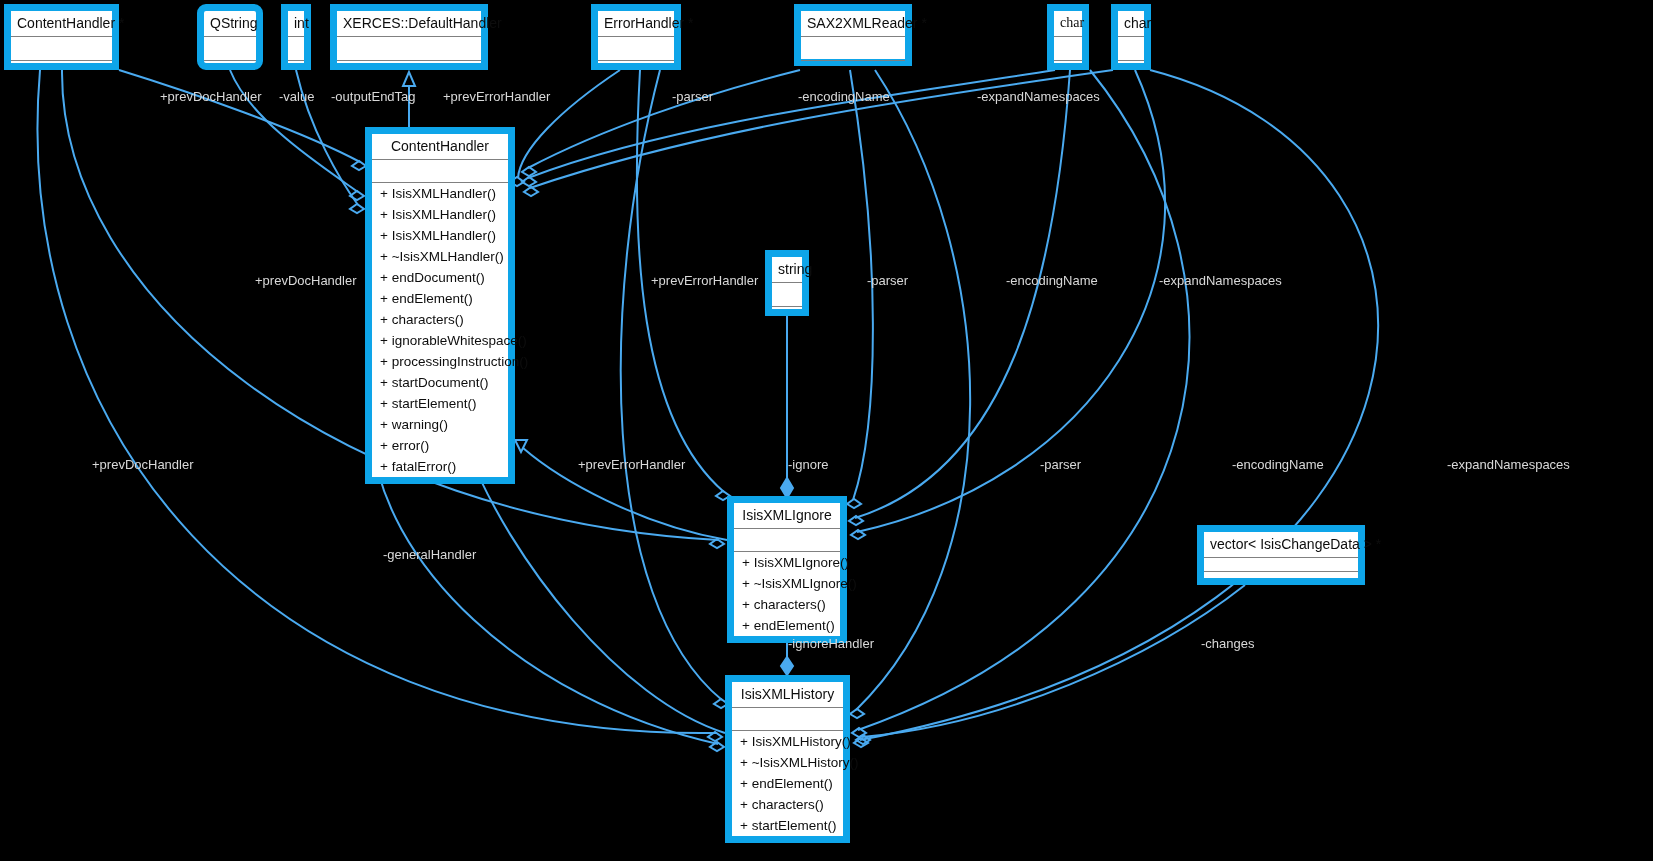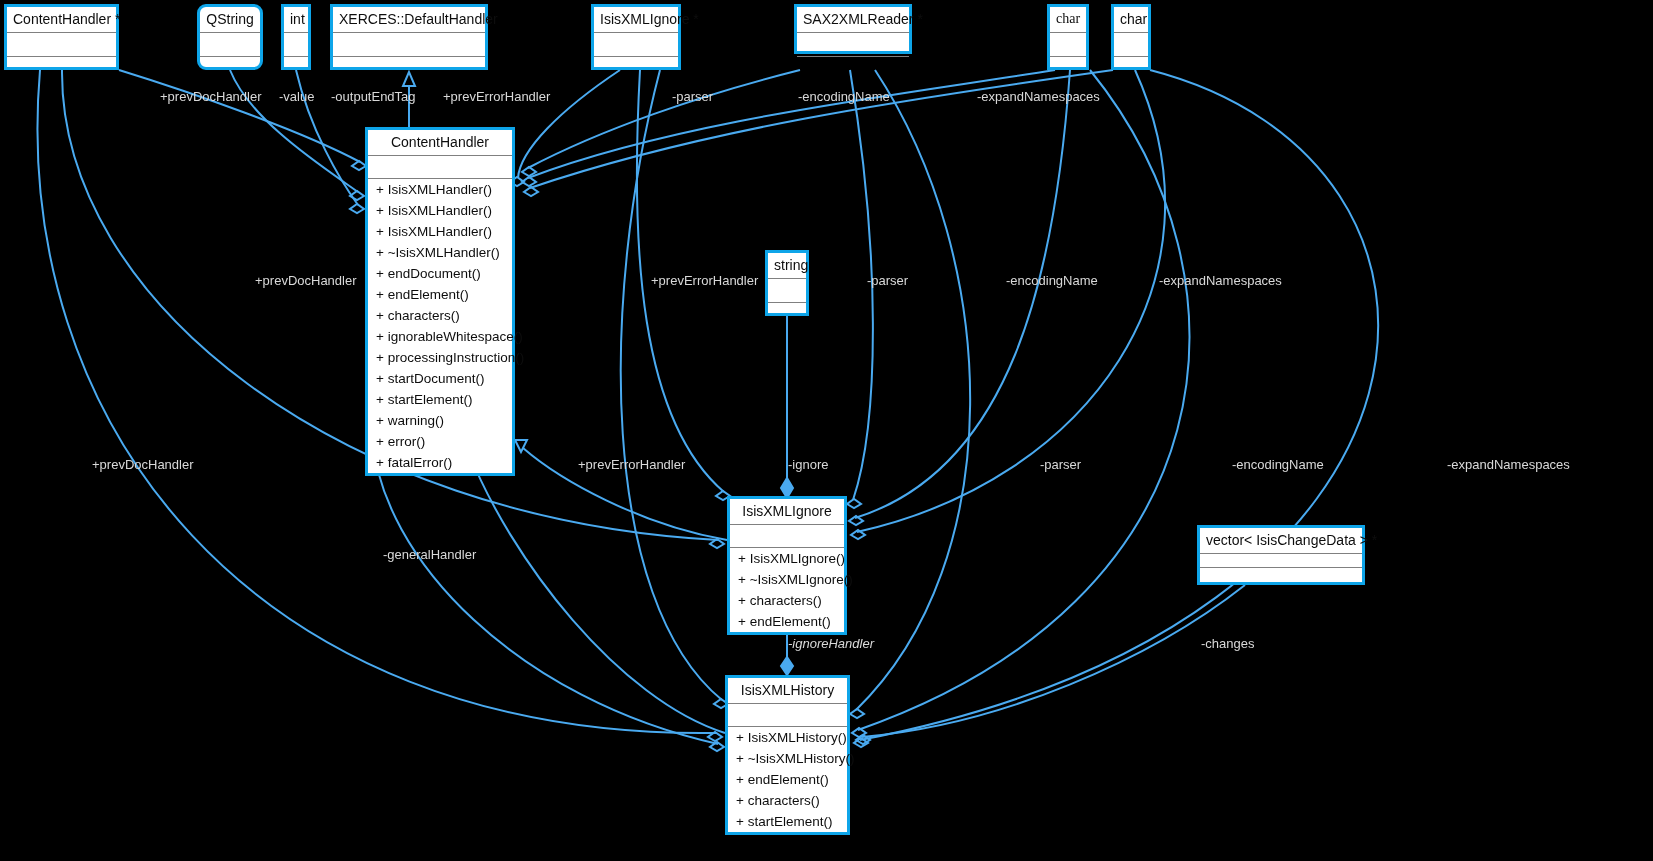--- a/index.html
+++ b/index.html
@@ -21,21 +21,21 @@
     color:#d9d9d9;
     font-size:13px;
     line-height:14px;
     white-space:nowrap;
     user-select:none;
   }
 
   .node{
     position:absolute;
     background:#ffffff;
-    border:3px solid #0ea5e9;
+    border:7px solid #0ea5e9;
     box-sizing:border-box;
     box-shadow:0 0 0 0 rgba(0,0,0,0);
   }
   .node.filled{background:#ffffff;}
   .node .title{
     text-align:center;
     font-size:14px;
     color:#0d0d0d;
     padding:4px 6px 5px 6px;
     white-space:nowrap;
@@ -156,26 +156,26 @@
     <div class="ops"></div>
   </div>
 
   <div class="node small" style="left:330px;top:4px;width:158px;height:66px;">
     <div class="title">XERCES::DefaultHandler</div>
     <div class="attrs"></div>
     <div class="ops"></div>
   </div>
 
   <div class="node small" style="left:591px;top:4px;width:90px;height:66px;">
-    <div class="title">IsisXMLIgnore *</div>
-    <div class="attrs"></div>
-    <div class="ops"></div>
-  </div>
-
-  <div class="node small" style="left:794px;top:4px;width:118px;height:50px;">
+    <div class="title">ErrorHandler *</div>
+    <div class="attrs"></div>
+    <div class="ops"></div>
+  </div>
+
+  <div class="node small" style="left:794px;top:4px;width:118px;height:62px;">
     <div class="title">SAX2XMLReader *</div>
     <div class="attrs"></div>
     <div class="ops"></div>
   </div>
 
   <div class="node small" style="left:1047px;top:4px;width:42px;height:66px;font-family:Liberation Serif, serif;">
     <div class="title">char</div>
     <div class="attrs"></div>
     <div class="ops"></div>
   </div>
@@ -257,16 +257,16 @@
   <div class="edge-label" style="left:1159px;top:274px;">-expandNamespaces</div>
 
   <div class="edge-label" style="left:92px;top:458px;">+prevDocHandler</div>
   <div class="edge-label" style="left:578px;top:458px;">+prevErrorHandler</div>
   <div class="edge-label" style="left:788px;top:458px;">-ignore</div>
   <div class="edge-label" style="left:1040px;top:458px;">-parser</div>
   <div class="edge-label" style="left:1232px;top:458px;">-encodingName</div>
   <div class="edge-label" style="left:1447px;top:458px;">-expandNamespaces</div>
 
   <div class="edge-label" style="left:383px;top:548px;">-generalHandler</div>
-  <div class="edge-label" style="left:788px;top:637px;font-style:italic;">-ignoreHandler</div>
+  <div class="edge-label" style="left:788px;top:637px;">-ignoreHandler</div>
   <div class="edge-label" style="left:1201px;top:637px;">-changes</div>
 
 </div>
 
 </body></html>

